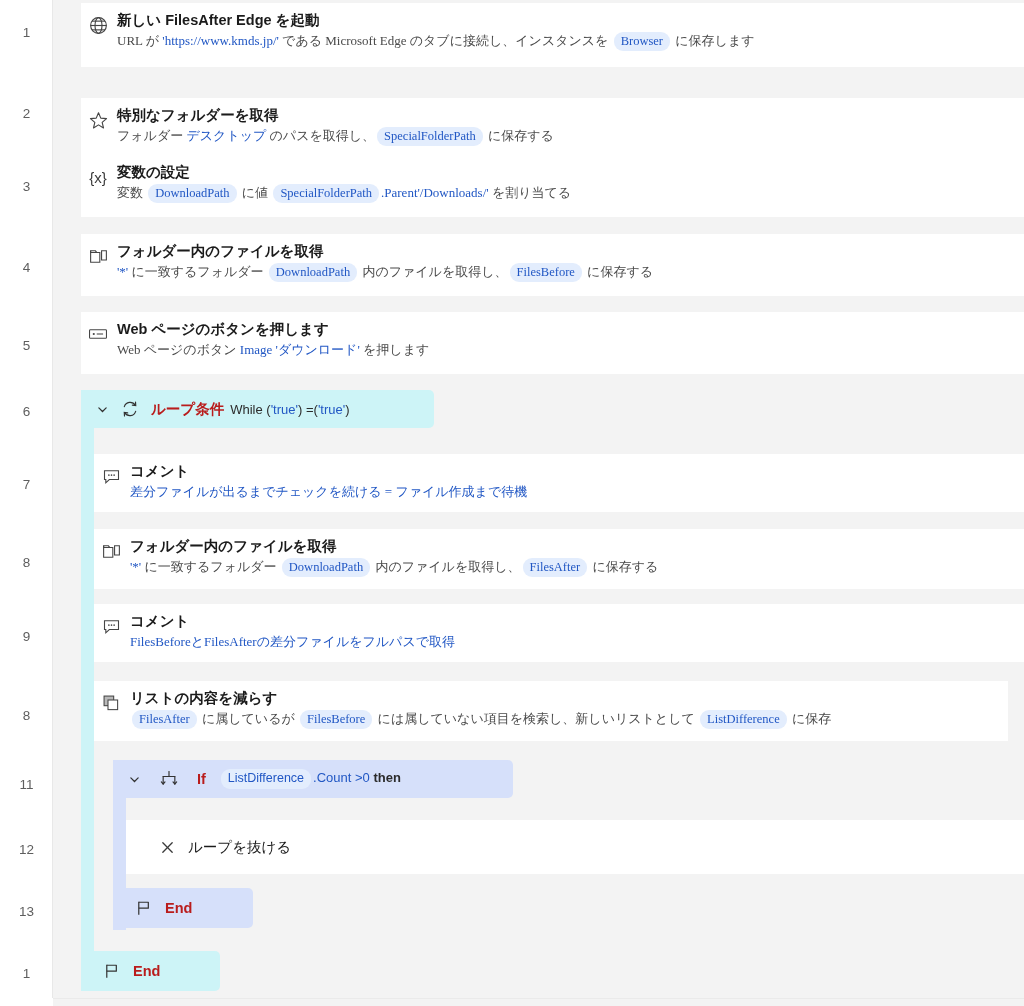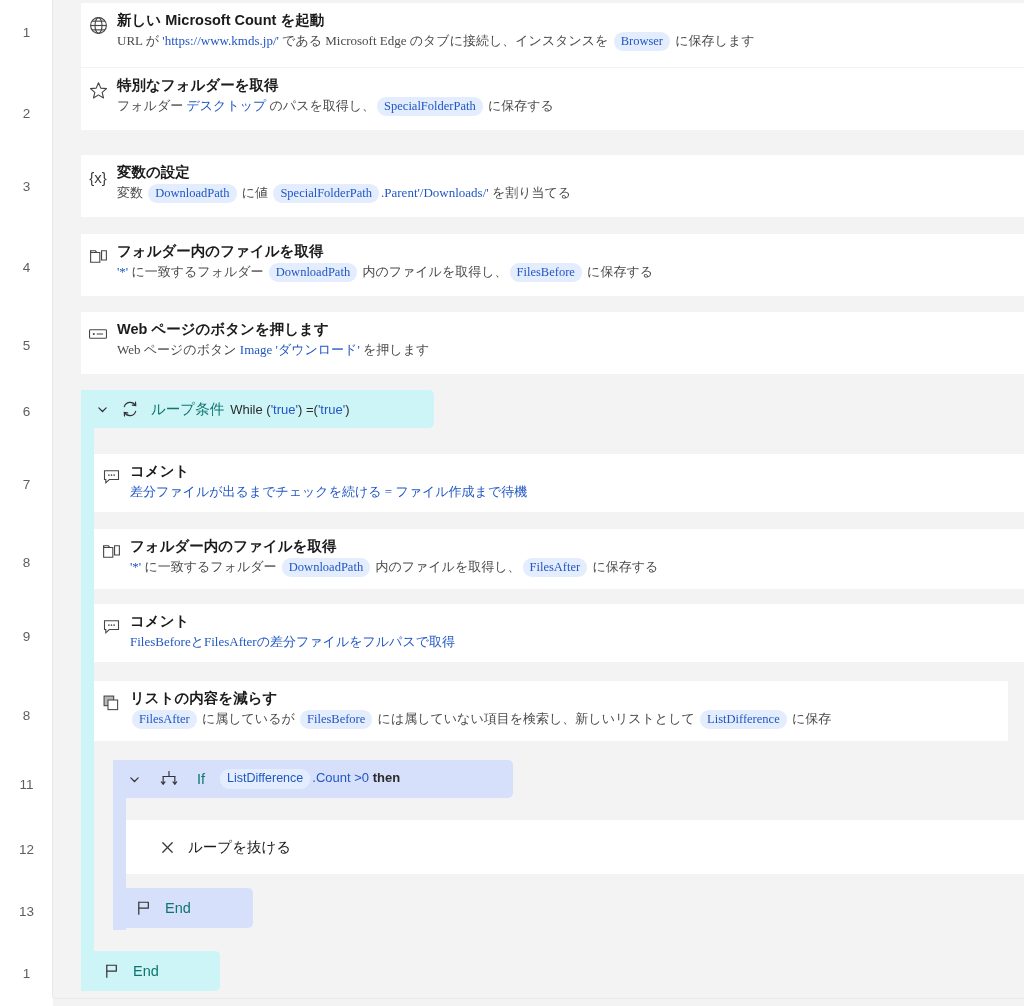--- a/index.html
+++ b/index.html
@@ -121,22 +121,22 @@
     background: #cdf4f7;
     border-radius: 0 5px 5px 0;
     display: flex;
     align-items: center;
     height: 40px;
     padding-left: 18px;
     padding-right: 26px;
   }
   .block-label {
     font-size: 14.5px;
-    font-weight: normal;
-    color: #0f766e;
+    font-weight: bold;
+    color: #b91c1c;
     white-space: nowrap;
   }
   .block-sub {
     font-size: 13px;
     font-weight: normal;
     color: #2b2b2b;
     white-space: nowrap;
     margin-left: 6px;
   }
 
@@ -244,26 +244,26 @@
       <div class="card-icon">
         <svg width="21" height="21" viewBox="0 0 24 24" fill="none" stroke="currentColor" stroke-width="1.3">
           <circle cx="12" cy="12" r="9"></circle>
           <ellipse cx="12" cy="12" rx="4" ry="9"></ellipse>
           <line x1="3" y1="12" x2="21" y2="12"></line>
           <line x1="4.5" y1="7" x2="19.5" y2="7"></line>
           <line x1="4.5" y1="17" x2="19.5" y2="17"></line>
         </svg>
       </div>
       <div class="card-body">
-        <div class="card-title">新しい Microsoft Count を起動</div>
+        <div class="card-title">新しい FilesAfter Edge を起動</div>
         <div class="card-desc">URL が <span class="lnk">'https://www.kmds.jp/'</span> である Microsoft Edge のタブに接続し、インスタンスを <span class="chip">Browser</span> に保存します</div>
       </div>
     </div>
 
-    <div class="card" style="left:28px; right:0; top:68px; height:62px;">
+    <div class="card" style="left:28px; right:0; top:98px; height:62px;">
       <div class="card-icon">
         <svg width="21" height="21" viewBox="0 0 24 24" fill="none" stroke="currentColor" stroke-width="1.3" stroke-linejoin="round">
           <polygon points="12,3.2 14.6,9.3 21.2,9.8 16.2,14.1 17.7,20.5 12,17 6.3,20.5 7.8,14.1 2.8,9.8 9.4,9.3"></polygon>
         </svg>
       </div>
       <div class="card-body">
         <div class="card-title">特別なフォルダーを取得</div>
         <div class="card-desc">フォルダー <span class="lnk">デスクトップ</span> のパスを取得し、<span class="chip">SpecialFolderPath</span> に保存する</div>
       </div>
     </div>

